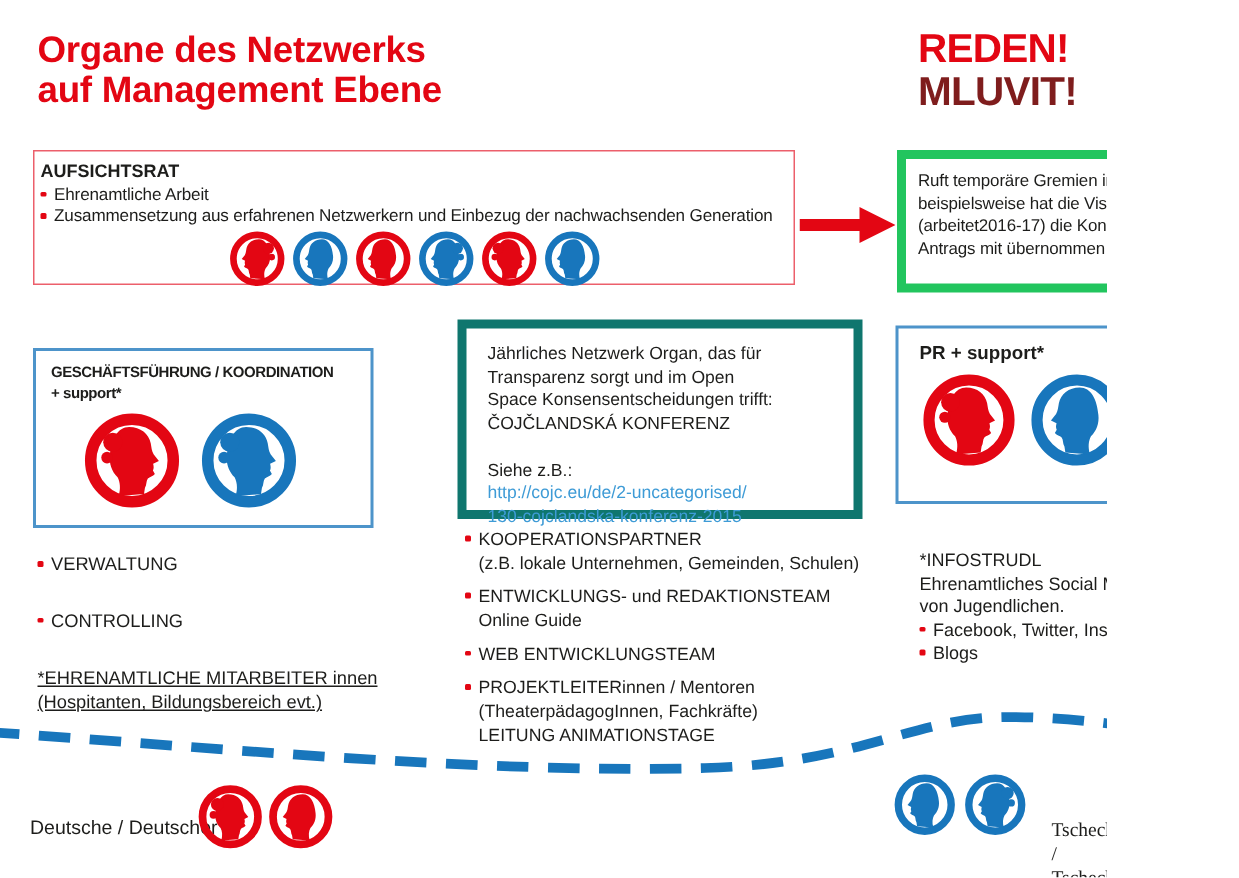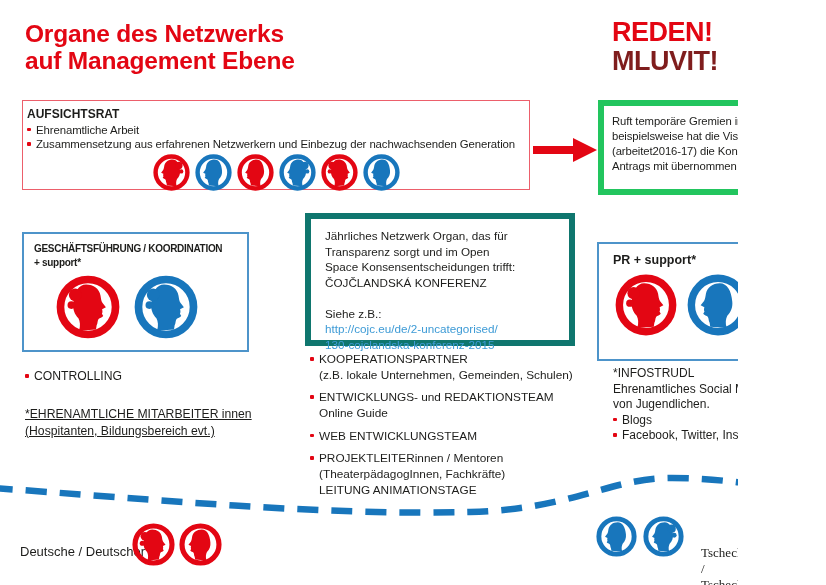--- a/index.html
+++ b/index.html
@@ -34,21 +34,21 @@
   .note-box { left:598px; top:100px; width:222px; height:95px; border:6px solid #22c55e; padding:8px 8px; font-size:11.3px; line-height:1.34; white-space:pre-line; letter-spacing:-0.1px; }
 
   .gf-box { left:22px; top:232px; width:227px; height:120px; border:2px solid #4d94ca; padding:8px 10px; }
   .gf-title { font-size:10px; font-weight:bold; line-height:1.4; letter-spacing:-0.3px; white-space:pre-line; }
   .gf-icons { margin-top:5px; margin-left:22px; gap:14px; }
 
   .konferenz-box { left:305px; top:213px; width:270px; height:133px; border:6px solid #0f766e; padding:9px 14px; font-size:11.7px; line-height:1.34; }
   .pre { white-space:pre-line; }
   .link { color:#3e9bd6; text-decoration:none; display:block; }
 
-  .pr-box { left:597px; top:242px; width:204px; height:119px; border:2px solid #4d94ca; padding:9px 14px; }
+  .pr-box { left:597px; top:217px; width:204px; height:119px; border:2px solid #4d94ca; padding:9px 14px; }
   .pr-title { font-size:12.5px; font-weight:bold; }
   .pr-icons { margin-top:7px; margin-left:2px; gap:10px; }
 
   .col { position:absolute; }
   .col-left { left:25px; top:368px; width:262px; font-size:12.2px; line-height:1.38; }
   .col-left .li { margin-bottom:21px; }
   .col-left .li .dot { top:6px; }
   .col-mid { left:310px; top:352px; width:288px; font-size:11.8px; line-height:1.33; }
   .col-mid .li { margin-bottom:7px; }
   .col-right { left:613px; top:366px; width:207px; font-size:12px; line-height:1.3; }
@@ -158,42 +158,43 @@
         <svg class="person flip" width="62" height="62" viewBox="0 0 100 100" style="color:#e30613">
           <use href="#sym-female" xlink:href="#sym-female"></use>
         </svg>
         <svg class="person" width="62" height="62" viewBox="0 0 100 100" style="color:#1876bc">
           <use href="#sym-male" xlink:href="#sym-male"></use>
         </svg>
       </div>
   </div>
 
   <div class="col col-left">
+    <div class="li"><span class="dot"></span><span class="pre">VERWALTUNG</span></div>
     <div class="li"><span class="dot"></span><span class="pre">CONTROLLING</span></div>
     <div class="li nodot"><span class="pre">*EHRENAMTLICHE MITARBEITER innen
 (Hospitanten, Bildungsbereich evt.)</span></div>
   </div>
 
   <div class="col col-mid">
     <div class="li"><span class="dot"></span><span class="pre">KOOPERATIONSPARTNER
 (z.B. lokale Unternehmen, Gemeinden, Schulen)</span></div>
     <div class="li"><span class="dot"></span><span class="pre">ENTWICKLUNGS- und REDAKTIONSTEAM
 Online Guide</span></div>
     <div class="li"><span class="dot"></span><span class="pre">WEB ENTWICKLUNGSTEAM</span></div>
     <div class="li"><span class="dot"></span><span class="pre">PROJEKTLEITERinnen /  Mentoren
 (TheaterpädagogInnen, Fachkräfte)
 LEITUNG ANIMATIONSTAGE</span></div>
   </div>
 
   <div class="col col-right">
     <div class="pre">*INFOSTRUDL
 Ehrenamtliches Social Media support
 von Jugendlichen.</div>
+    <div class="li"><span class="dot"></span><span>Facebook, Twitter, Instagram ect.</span></div>
     <div class="li"><span class="dot"></span><span>Blogs</span></div>
-    <div class="li"><span class="dot"></span><span>Facebook, Twitter, Instagram ect.</span></div>
   </div>
 
   <svg class="wave" width="826" height="64" viewBox="0 0 826 64">
     <path d="M-8,20 C140,30 320,48 470,44 C575,41 608,10 672,10 C732,10 782,22 834,26" fill="none" stroke="#1876bc" stroke-width="6.5" stroke-dasharray="21 13"></path>
   </svg>
 
   <div class="legend-label legend-de-label">Deutsche / Deutscher</div>
   <div class="icon-row legend-de-icons">
       <svg class="person flip" width="43" height="43" viewBox="0 0 100 100" style="color:#e30613">
         <use href="#sym-female" xlink:href="#sym-female"></use>

